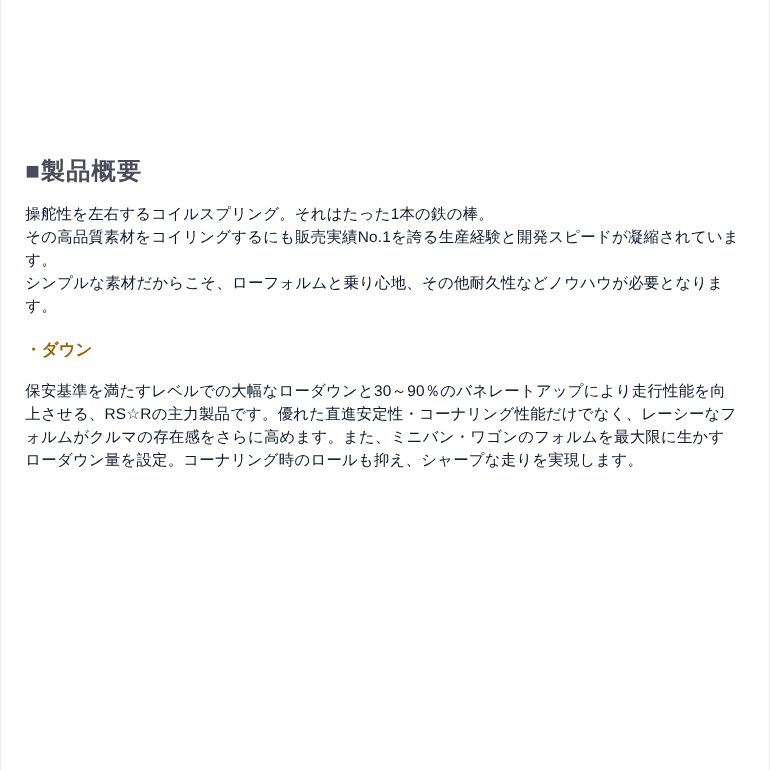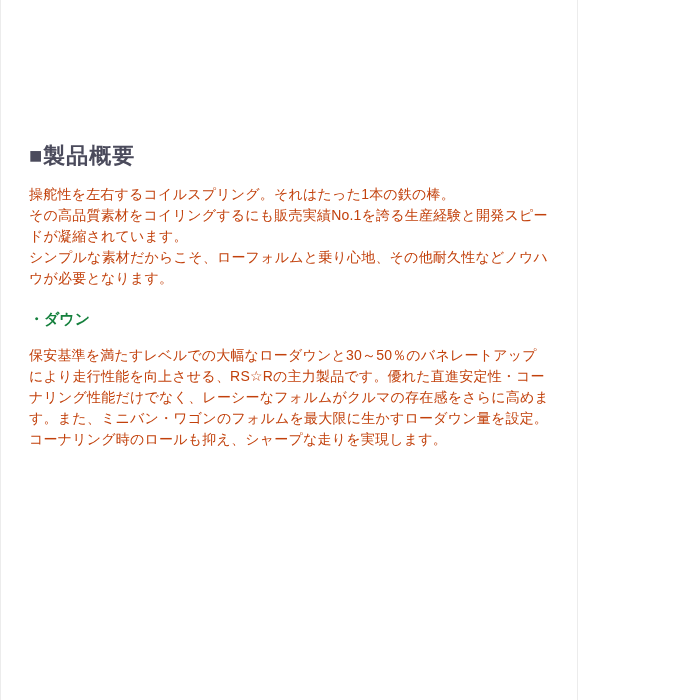--- a/index.html
+++ b/index.html
@@ -8,50 +8,50 @@
     background: #ffffff;
   }
   body {
     width: 700px;
     height: 700px;
     font-family: "Liberation Sans", "DejaVu Sans", sans-serif;
     overflow: hidden;
   }
   .page {
     box-sizing: border-box;
-    width: 578px;
+    width: 700px;
     height: 700px;
     background: #ffffff;
     border-left: 1px solid #ececec;
     border-right: 1px solid #ececec;
-    padding: 141px 26px 0 28px;
+    padding: 141px 26px 0 22px;
   }
   .section-heading {
     font-size: 22px;
     font-weight: bold;
     color: #4b4b5c;
     margin: 0 0 13px 0;
     line-height: 30px;
     letter-spacing: 1px;
   }
   .body-paragraph {
     font-size: 14px;
-    color: #c2410c;
+    color: #0f172a;
     line-height: 21px;
     margin: 0 0 15px 0;
     white-space: pre-line;
     letter-spacing: 0.2px;
   }
   .section-lineup .section-heading {
     margin-top: 0;
   }
   .subheading {
     font-size: 15px;
     font-weight: 600;
-    color: #15803d;
+    color: #a16207;
     margin: 20px 0 16px 0;
     line-height: 20px;
   }
   .paragraph-spacer {
     height: 8px;
   }
 </style>
 </head>
 <body>
 
@@ -59,17 +59,17 @@
 
   <section class="section-overview">
     <h2 class="section-heading">■製品概要</h2>
     <p class="body-paragraph">操舵性を左右するコイルスプリング。それはたった1本の鉄の棒。
 その高品質素材をコイリングするにも販売実績No.1を誇る生産経験と開発スピードが凝縮されています。
 シンプルな素材だからこそ、ローフォルムと乗り心地、その他耐久性などノウハウが必要となります。</p>
   </section>
 
   <section class="section-lineup">
     <h3 class="subheading">・ダウン</h3>
-    <p class="body-paragraph">保安基準を満たすレベルでの大幅なローダウンと30～50％のバネレートアップにより走行性能を向上させる、RS☆Rの主力製品です。優れた直進安定性・コーナリング性能だけでなく、レーシーなフォルムがクルマの存在感をさらに高めます。また、ミニバン・ワゴンのフォルムを最大限に生かすローダウン量を設定。コーナリング時のロールも抑え、シャープな走りを実現します。</p>
+    <p class="body-paragraph">保安基準を満たすレベルでの大幅なローダウンと30～90％のバネレートアップにより走行性能を向上させる、RS☆Rの主力製品です。優れた直進安定性・コーナリング性能だけでなく、レーシーなフォルムがクルマの存在感をさらに高めます。また、ミニバン・ワゴンのフォルムを最大限に生かすローダウン量を設定。コーナリング時のロールも抑え、シャープな走りを実現します。</p>
     <div class="paragraph-spacer"></div>
   </section>
 
 </div>
 
 </body></html>

